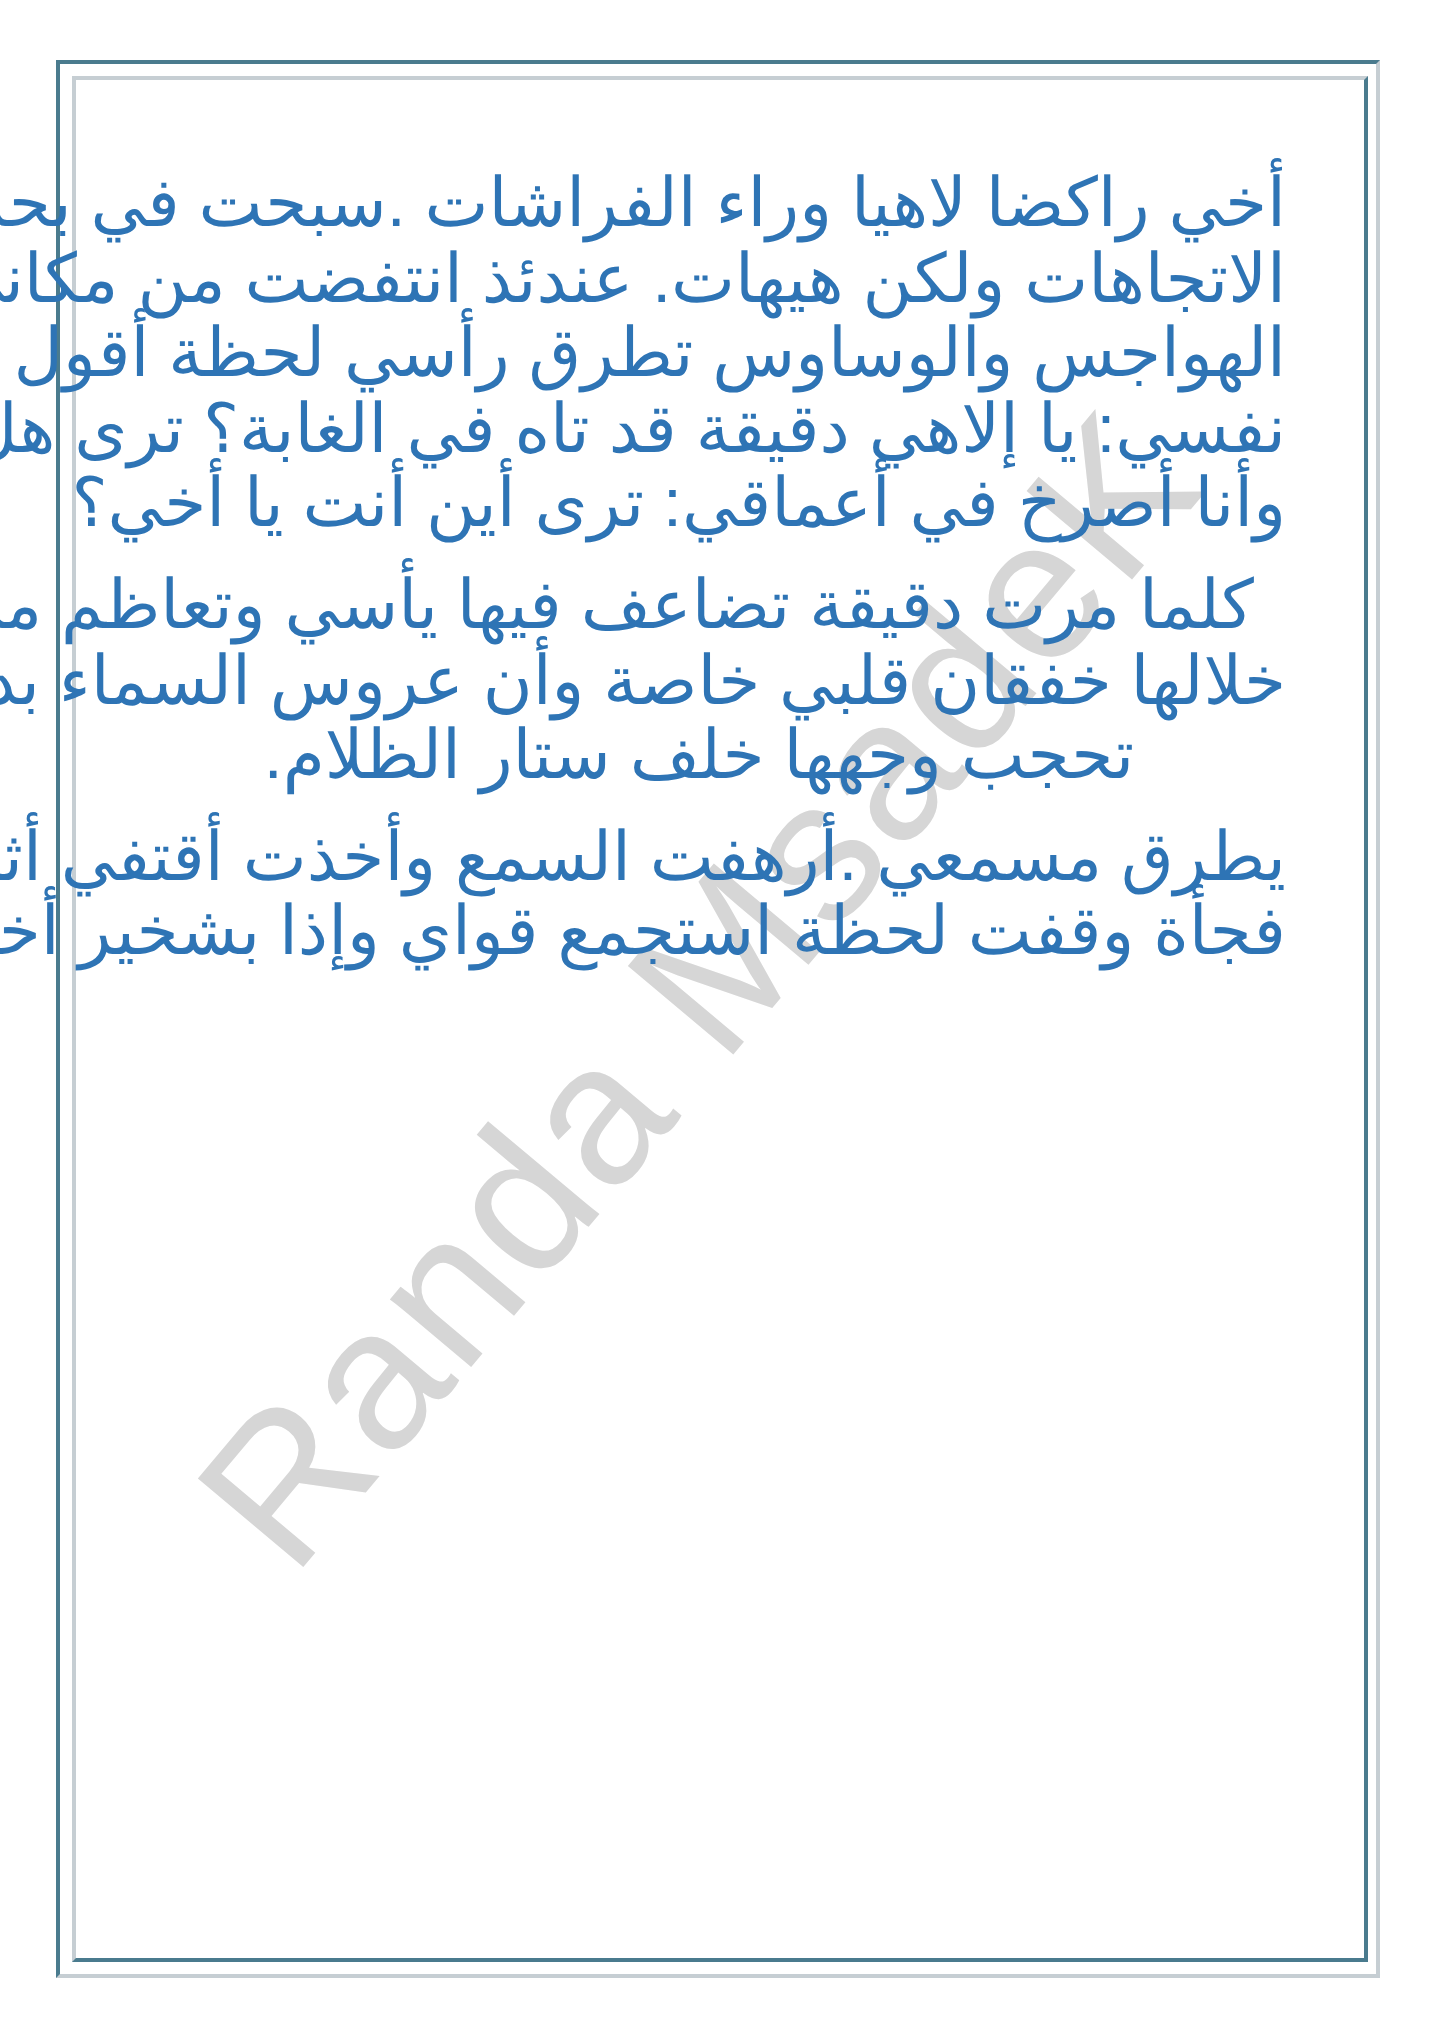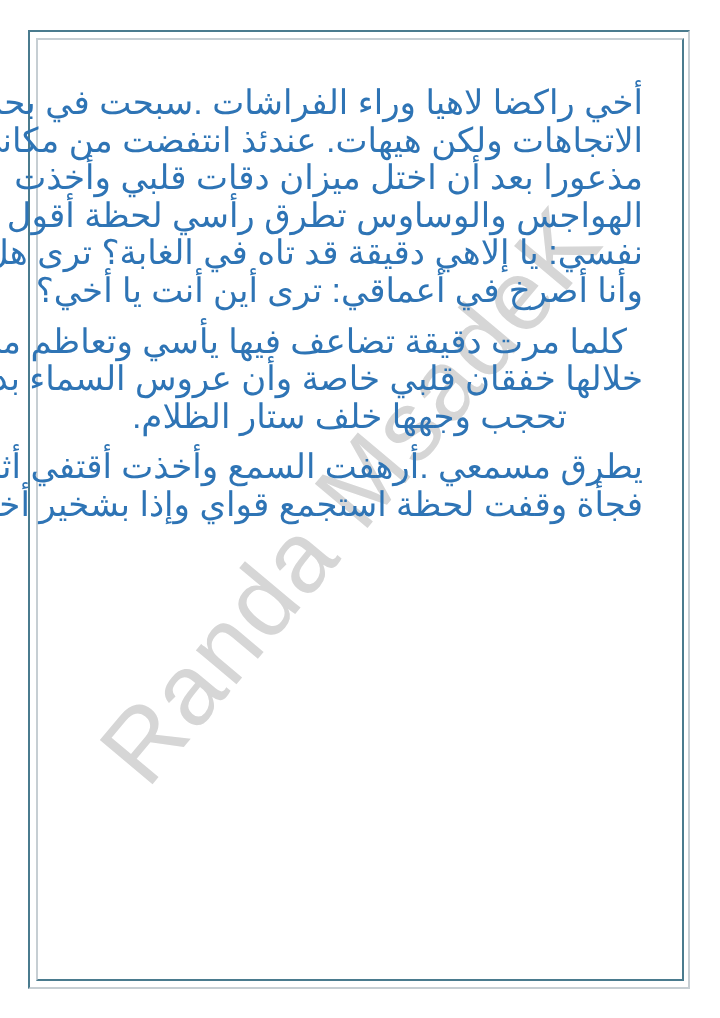--- a/index.html
+++ b/index.html
@@ -71,21 +71,20 @@
 <body>
 
 <div class="page">
   <div class="frame-outer"></div>
   <div class="frame-inner"></div>
   <div class="watermark">Randa MsadeK</div>
   <div class="content" lang="ar">
       <div class="para">
         <div class="line">أخي راكضا لاهيا وراء الفراشات .سبحت في بحر</div>
         <div class="line">الاتجاهات ولكن هيهات. عندئذ انتفضت من مكاني</div>
-        <div class="line">مذعورا بعد أن اختل ميزان دقات قلبي وأخذت</div>
         <div class="line">الهواجس والوساوس تطرق رأسي لحظة أقول في</div>
         <div class="line">نفسي: يا إلاهي دقيقة قد تاه في الغابة؟ ترى هل</div>
         <div class="line">وأنا أصرخ في أعماقي: ترى أين أنت يا أخي؟</div>
       </div>
       <div class="para indent">
         <div class="line">كلما مرت دقيقة تضاعف فيها يأسي وتعاظم من</div>
         <div class="line">خلالها خفقان قلبي خاصة وأن عروس السماء بدأت</div>
         <div class="line">تحجب وجهها خلف ستار الظلام.</div>
       </div>
       <div class="para">

